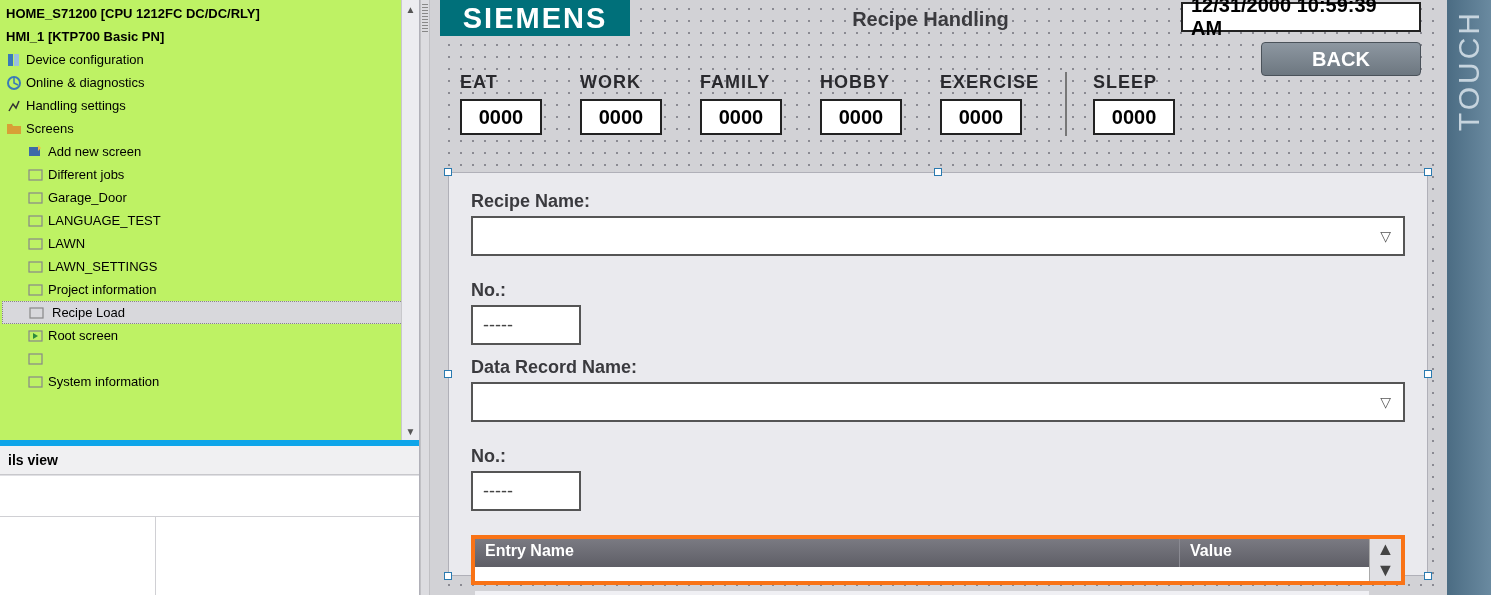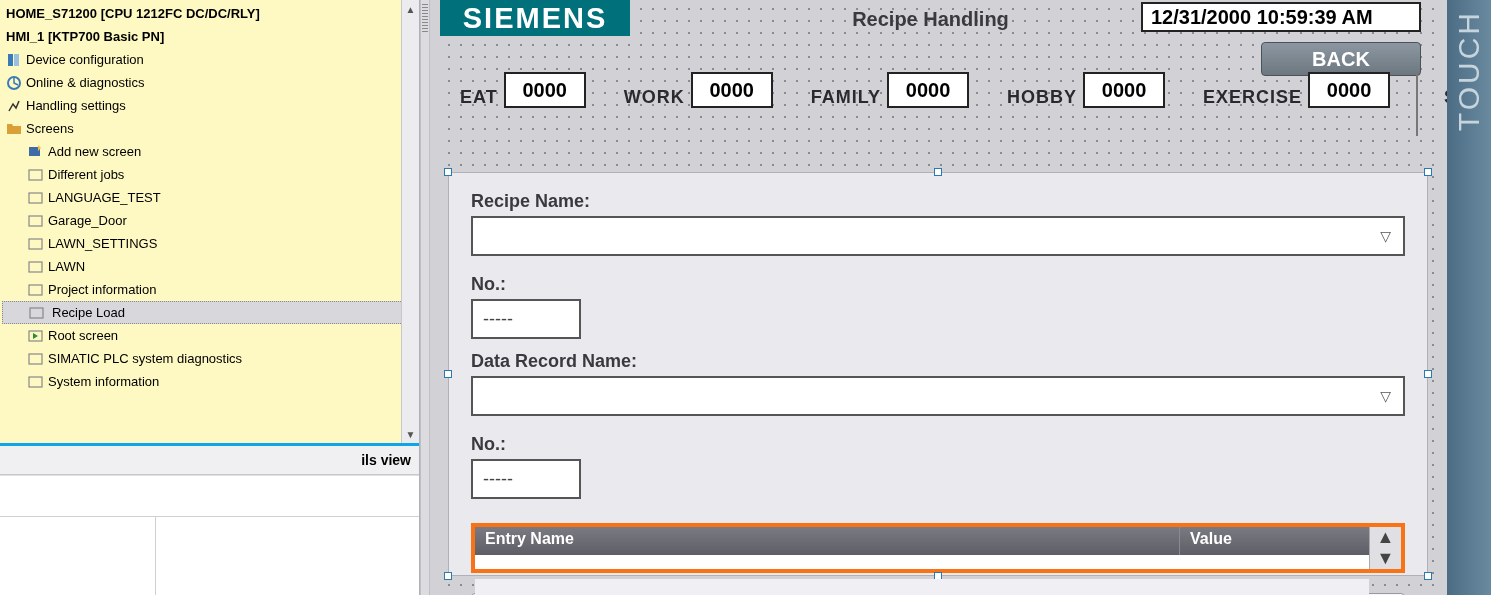--- a/index.html
+++ b/index.html
@@ -11,21 +11,21 @@
     height: 595px;
     overflow: hidden;
     display: flex;
     position: relative;
   }
 
   
   .tree-panel {
     width: 420px;
     height: 100%;
-    background: #fef9c3;
+    background: #bef264;
     border-right: 1px solid #b0b0b8;
     position: relative;
     display: flex;
     flex-direction: column;
   }
   .tree-scroll {
     flex: 1;
     overflow: hidden;
     position: relative;
   }
@@ -63,24 +63,23 @@
     color:#555;
     font-size: 10px;
   }
   .tree-scrollbar .thumb {
     flex: 1;
   }
   .details-header {
     padding: 6px 8px;
     font-weight: bold;
     font-size: 14px;
-    border-top: 3px solid #0ea5e9;
+    border-top: 6px solid #0ea5e9;
     border-bottom: 1px solid #c8c8cc;
     background: #f0f0f2;
-    text-align: right;
   }
   .details-body {
     height: 120px;
     background: #ffffff;
     border-top: 1px solid #e0e0e4;
     position: relative;
   }
   .details-body .divider-row {
     position:absolute; left:0; right:0; top:40px; height:1px; background:#d0d0d4;
   }
@@ -136,21 +135,21 @@
     position:absolute; top:8px; left:0; right:60px;
     text-align:center;
     font-weight:bold;
     font-size:20px;
     color:#3a3a3e;
   }
 
   .datetime-field {
     position:absolute;
     right: 70px; top: 2px;
-    width: 280px; height: 30px;
+    width: 240px; height: 30px;
     background:#fff;
     border:2px solid #222;
     font-size:20px;
     font-weight:bold;
     padding: 0 8px;
     display:flex;align-items:center;
   }
 
   .back-button {
     position:absolute;
@@ -165,21 +164,21 @@
     display:flex;align-items:center;justify-content:center;
   }
 
   .io-row {
     position:absolute;
     left: 30px; top: 72px;
     display:flex;
     gap: 38px;
     align-items: flex-start;
   }
-  .io-block { display:flex; flex-direction:row; align-items:flex-end; gap:6px; }
+  .io-block { display:flex; flex-direction:column; align-items:flex-start; gap:6px; }
   .io-label { font-weight:bold; font-size:18px; color:#2a2a2e; letter-spacing:1px; }
   .io-field {
     width: 82px; height: 36px;
     background:#fff;
     border:2px solid #222;
     font-size:20px;
     font-weight:bold;
     display:flex;align-items:center;justify-content:center;
   }
   .io-sep { width:2px; height:64px; background:#777; margin: 0 -12px; }
@@ -199,21 +198,21 @@
   .rv-h-e  { right:-5px; top:calc(50% - 4px);}
   .rv-h-nw { top:-5px; left:-5px;}
   .rv-h-ne { top:-5px; right:-5px;}
   .rv-h-sw { bottom:-5px; left:-5px;}
   .rv-h-se { bottom:-5px; right:-5px;}
 
   .rv-inner { padding: 18px 22px; height:100%; display:flex; flex-direction:column; }
 
   .rv-row { display:flex; gap:18px; margin-bottom: 12px; flex-direction: column; }
   .rv-col-main { flex:1; display:flex; flex-direction:column; }
-  .rv-col-no   { width:110px; display:flex; flex-direction:column; }
+  .rv-col-no   { width:110px; display:flex; flex-direction:column;margin-top:6px; }
   .rv-label { font-weight:bold; font-size:18px; color:#3a3a3e; margin-bottom:4px; }
   .rv-combo {
     height:40px;
     background:#fff;
     border:2px solid #555;
     display:flex;align-items:center;justify-content:flex-end;
     padding: 0 12px;
   }
   .rv-combo .tri { color:#555; font-size:14px; }
   .rv-text {
@@ -362,52 +361,52 @@
             </svg>
           </span>
         <span>Different jobs</span>
       </div>
       <div class="tree-item" style="padding-left:26px">
         <span class="tree-icon screen-ico">
             <svg viewBox="0 0 16 16">
               <rect x="1" y="3" width="13" height="10" fill="none" stroke="#888" stroke-width="1.2"></rect>
             </svg>
           </span>
+        <span>Garage_Door</span>
+      </div>
+      <div class="tree-item" style="padding-left:26px">
+        <span class="tree-icon screen-ico">
+            <svg viewBox="0 0 16 16">
+              <rect x="1" y="3" width="13" height="10" fill="none" stroke="#888" stroke-width="1.2"></rect>
+            </svg>
+          </span>
         <span>LANGUAGE_TEST</span>
       </div>
       <div class="tree-item" style="padding-left:26px">
         <span class="tree-icon screen-ico">
             <svg viewBox="0 0 16 16">
               <rect x="1" y="3" width="13" height="10" fill="none" stroke="#888" stroke-width="1.2"></rect>
             </svg>
           </span>
-        <span>Garage_Door</span>
+        <span>LAWN</span>
       </div>
       <div class="tree-item" style="padding-left:26px">
         <span class="tree-icon screen-ico">
             <svg viewBox="0 0 16 16">
               <rect x="1" y="3" width="13" height="10" fill="none" stroke="#888" stroke-width="1.2"></rect>
             </svg>
           </span>
         <span>LAWN_SETTINGS</span>
       </div>
       <div class="tree-item" style="padding-left:26px">
         <span class="tree-icon screen-ico">
             <svg viewBox="0 0 16 16">
               <rect x="1" y="3" width="13" height="10" fill="none" stroke="#888" stroke-width="1.2"></rect>
             </svg>
           </span>
-        <span>LAWN</span>
-      </div>
-      <div class="tree-item" style="padding-left:26px">
-        <span class="tree-icon screen-ico">
-            <svg viewBox="0 0 16 16">
-              <rect x="1" y="3" width="13" height="10" fill="none" stroke="#888" stroke-width="1.2"></rect>
-            </svg>
-          </span>
         <span>Project information</span>
       </div>
       <div class="tree-item selected" style="padding-left:26px">
         <span class="tree-icon screen-ico">
             <svg viewBox="0 0 16 16">
               <rect x="1" y="3" width="13" height="10" fill="none" stroke="#888" stroke-width="1.2"></rect>
             </svg>
           </span>
         <span>Recipe Load</span>
       </div>
@@ -419,21 +418,20 @@
             </svg>
           </span>
         <span>Root screen</span>
       </div>
       <div class="tree-item" style="padding-left:26px">
         <span class="tree-icon screen-ico">
             <svg viewBox="0 0 16 16">
               <rect x="1" y="3" width="13" height="10" fill="none" stroke="#888" stroke-width="1.2"></rect>
             </svg>
           </span>
-        <span>SIMATIC PLC system diagnostics</span>
       </div>
       <div class="tree-item" style="padding-left:26px">
         <span class="tree-icon screen-ico">
             <svg viewBox="0 0 16 16">
               <rect x="1" y="3" width="13" height="10" fill="none" stroke="#888" stroke-width="1.2"></rect>
             </svg>
           </span>
         <span>System information</span>
       </div>
     </div>

